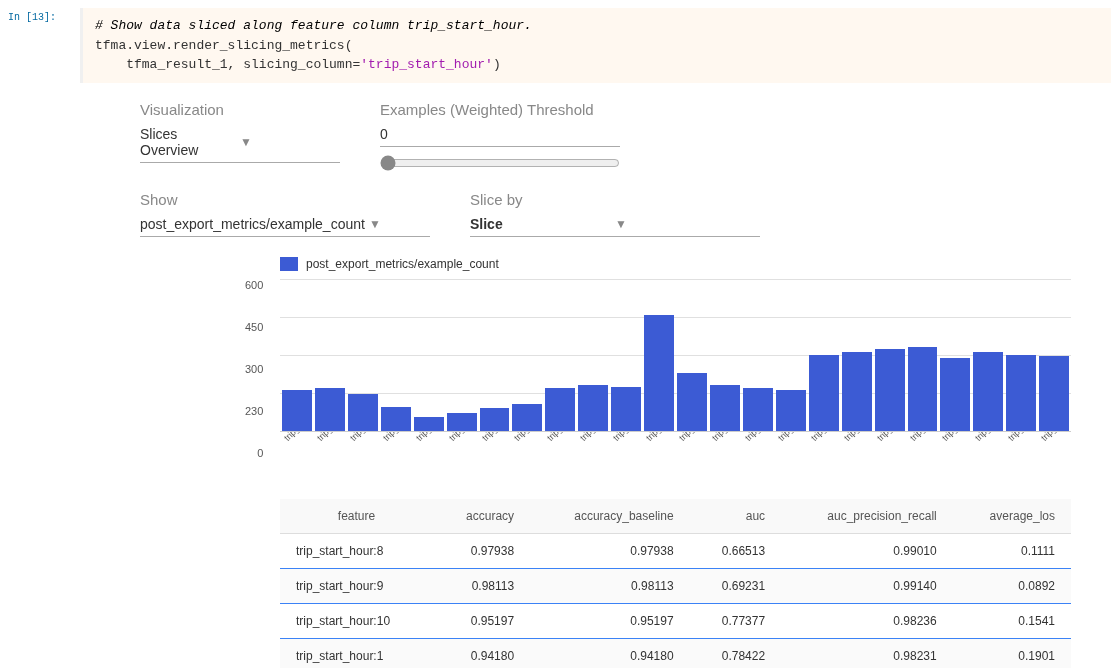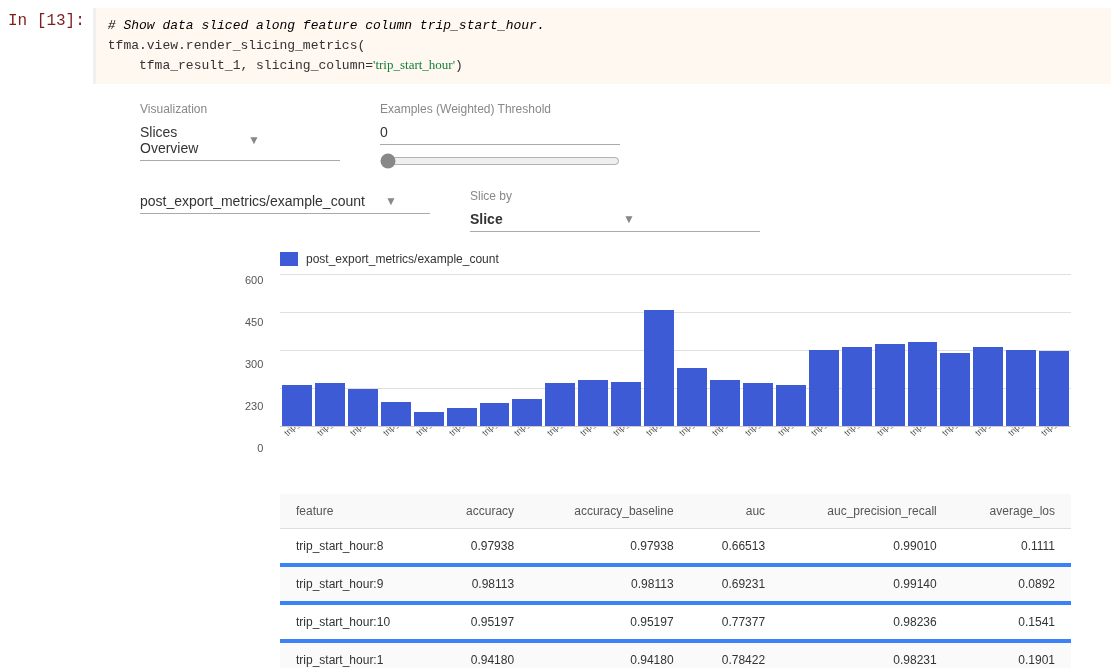--- a/index.html
+++ b/index.html
@@ -9,69 +9,68 @@
       font-size: 13px;
       color: #333;
     }
     .code-cell {
       display: flex;
       align-items: flex-start;
       padding: 8px 0;
       background: #fff;
     }
     .cell-label {
-      color: #7f1d1d;
+      color: #0369a1;
       font-family: 'Courier New', monospace;
-      font-size: 16px;
+      font-size: 10px;
       min-width: 80px;
       padding: 4px 8px;
       white-space: nowrap;
     }
     .code-block {
       background: #fff8f0;
       border-left: 3px solid #f0f0f0;
       padding: 8px 12px;
       flex: 1;
       font-family: 'Courier New', monospace;
       font-size: 13px;
       line-height: 1.5;
     }
     .comment { color: #000000; font-style: italic; }
-    .string { color: #15803d; font-family: Liberation Serif, serif; }
+    .string { color: #a21caf; }
 
     .widget-area {
       padding: 10px 20px 10px 140px;
     }
     .controls-row {
       display: flex;
       align-items: flex-start;
       gap: 40px;
       margin-bottom: 16px;
     }
     .control-group {
       display: flex;
       flex-direction: column;
     }
     .control-label {
       font-family: Arial, sans-serif;
-      font-size: 12px;
+      font-size: 15px;
       color: #888;
       margin-bottom: 4px;
     }
     .dropdown-control {
       display: flex;
       align-items: center;
       border-bottom: 1px solid #aaa;
       padding: 4px 4px 4px 0;
       min-width: 200px;
       cursor: pointer;
       font-family: Arial, sans-serif;
       font-size: 14px;
       color: #333;
-      gap: 16px;
     }
     .dropdown-control span { flex: 1; }
     .dropdown-arrow {
       color: #888;
       font-size: 12px;
       margin-left: 4px;
     }
     .threshold-input {
       border: none;
       border-bottom: 1px solid #aaa;
@@ -186,30 +185,30 @@
     }
 
     .data-table {
       margin: 20px 20px 0 140px;
       border-collapse: collapse;
       width: calc(100% - 160px);
       font-family: Arial, sans-serif;
       font-size: 12px;
     }
     .data-table th {
-      text-align: left;
+      text-align: center;
       padding: 10px 16px;
       border-bottom: 1px solid #ddd;
       color: #555;
       font-weight: normal;
       background: #f9f9f9;
     }
     .data-table td {
       padding: 10px 16px;
-      border-bottom: 4px solid #3b82f6;
+      border-bottom: 1px solid #3b82f6;
       color: #333;
     }
     .data-table tr:nth-child(even) td {
       background: #fafafa;
     }
     .data-table td:first-child {
       color: #333;
     }
     .data-table td:not(:first-child) {
       text-align: right;
@@ -250,20 +249,21 @@
       <div class="control-label">Examples (Weighted) Threshold</div>
       <input class="threshold-input" type="text" value="0" style="">
       <div class="slider-container">
         <input class="slider" type="range" min="0" max="1000" value="0" style="">
       </div>
     </div>
   </div>
 
   <div class="second-controls-row">
     <div class="control-group">
+      <div class="control-label">Show</div>
       <div class="dropdown-control" style="min-width:290px;">
         <span>post_export_metrics/example_count</span>
         <span class="dropdown-arrow">▼</span>
       </div>
     </div>
     <div class="control-group">
       <div class="control-label">Slice by</div>
       <div class="dropdown-control" style="min-width:290px;font-weight:bold;">
         <span>Slice</span>
         <span class="dropdown-arrow">▼</span>

